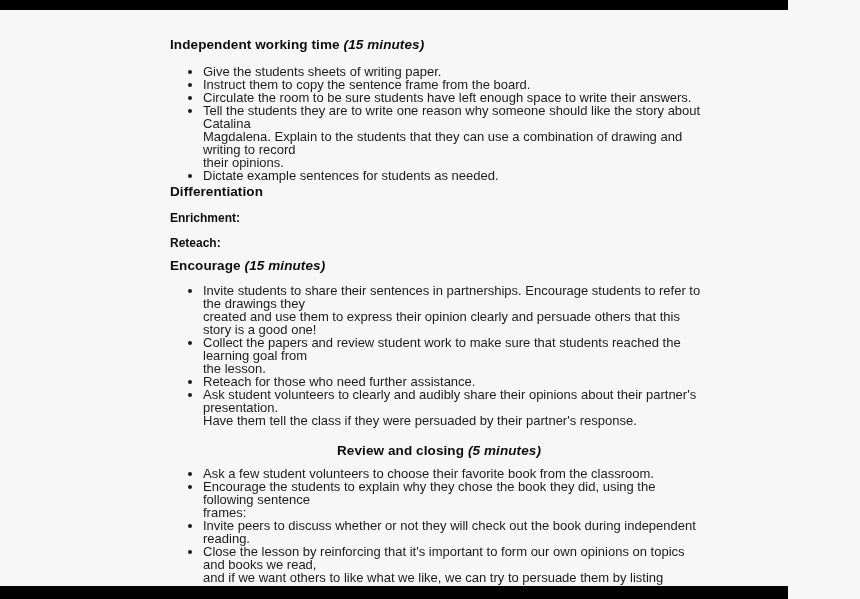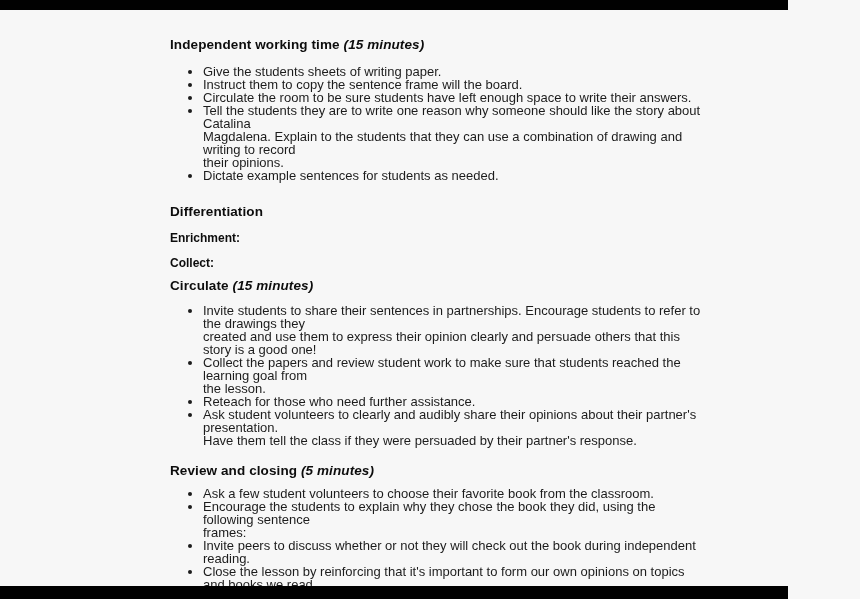--- a/index.html
+++ b/index.html
@@ -47,63 +47,63 @@
   }
   ul.bullets ul.sub-bullets {
     list-style: circle outside;
     padding-left: 41px;
     margin: 0;
   }
   li { color: #1c1c1c; }
   li .li-text { white-space: pre-line; }
   
   .m-heading-first { margin-top: 1px; }
-  .mt-6  { margin-top: 22px; }
+  .mt-6  { margin-top: 2px; }
   .mt-8  { margin-top: 8px; }
   .mt-10 { margin-top: 10px; }
   .mt-12 { margin-top: 12px; }
-  .mt-16 { margin-top: 16px; }
+  .mt-16 { margin-top: 16px; text-align: center; }
 </style>
 </head>
 <body>
 
 <div class="page">
   <div class="bar bar-top"></div>
 
   <div class="doc">
 
     <div class="section">
       <div class="sec-heading m-heading-first">
         <span>Independent working time</span>
         <span class="duration">(15 minutes)</span>
       </div>
       <ul class="bullets mt-12">
         <li><span class="li-text">Give the students sheets of writing paper.</span></li>
-        <li><span class="li-text">Instruct them to copy the sentence frame will the board.</span></li>
+        <li><span class="li-text">Instruct them to copy the sentence frame from the board.</span></li>
         <li><span class="li-text">Circulate the room to be sure students have left enough space to write their answers.</span></li>
         <li><span class="li-text">Tell the students they are to write one reason why someone should like the story about Catalina
 Magdalena. Explain to the students that they can use a combination of drawing and writing to record
 their opinions.</span></li>
         <li><span class="li-text">Dictate example sentences for students as needed.</span></li>
       </ul>
     </div>
 
     <div class="section">
       <div class="sec-heading mt-6">
         <span>Differentiation</span>
       </div>
 
       <div class="sub-heading mt-12">Enrichment:</div>
 
-      <div class="sub-heading mt-12">Collect:</div>
+      <div class="sub-heading mt-12">Reteach:</div>
     </div>
 
     <div class="section">
       <div class="sec-heading mt-8">
-        <span>Circulate</span>
+        <span>Encourage</span>
         <span class="duration">(15 minutes)</span>
       </div>
       <ul class="bullets mt-10">
         <li><span class="li-text">Invite students to share their sentences in partnerships. Encourage students to refer to the drawings they
 created and use them to express their opinion clearly and persuade others that this story is a good one!</span></li>
         <li><span class="li-text">Collect the papers and review student work to make sure that students reached the learning goal from
 the lesson.</span></li>
         <li><span class="li-text">Reteach for those who need further assistance.</span></li>
         <li><span class="li-text">Ask student volunteers to clearly and audibly share their opinions about their partner's presentation.
 Have them tell the class if they were persuaded by their partner's response.</span></li>

